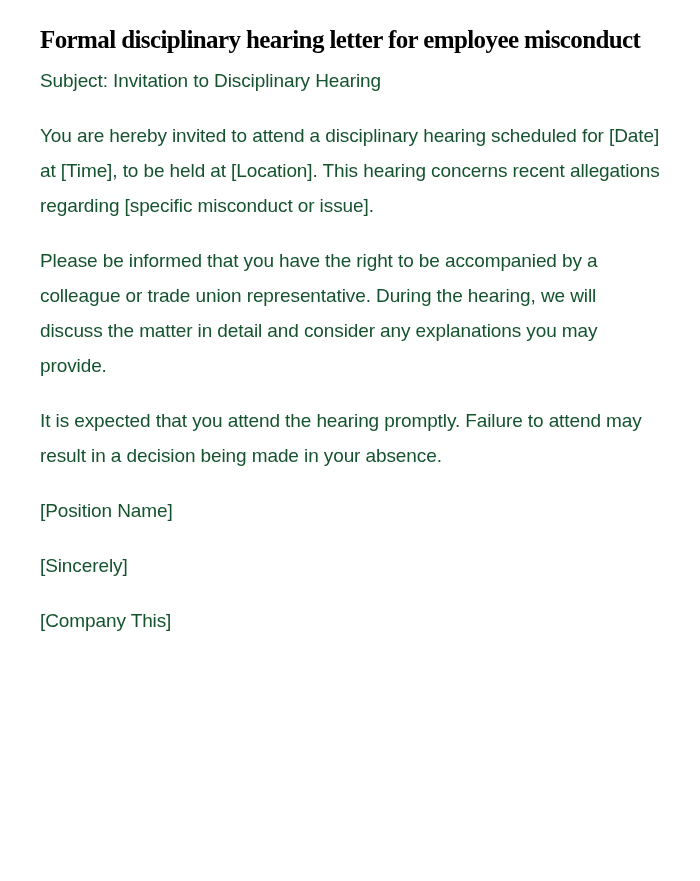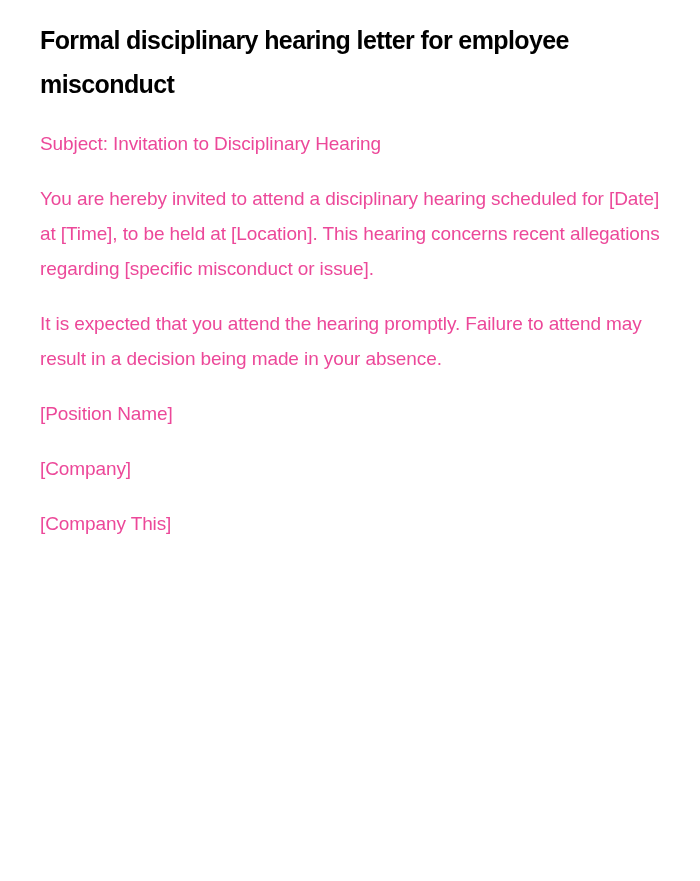--- a/index.html
+++ b/index.html
@@ -12,40 +12,41 @@
       height: 881px;
       overflow: hidden;
       color: #111111;
       font-family: "Liberation Sans", sans-serif;
     }
     .page {
       padding: 18px 40px 0 40px;
       width: 620px;
     }
     .title {
-      font-family: Liberation Sans, sans-serif;
+      font-family: Liberation Serif, serif;
       font-weight: bold;
       font-size: 25px;
       line-height: 44px;
-      margin: 0 0 20px 0;
+      margin: 0 0 1px 0;
       letter-spacing: -0.6px;
       color: #000000;
     }
     .p {
       font-size: 19px;
       line-height: 35px;
       margin: 0 0 20px 0;
       letter-spacing: -0.1px;
-      color: #ec4899;
+      color: #14532d;
     }
   </style>
 </head>
 <body>
 
 <div class="page">
   <h1 class="title">Formal disciplinary hearing letter for employee misconduct</h1>
   <p class="p">Subject: Invitation to Disciplinary Hearing</p>
   <p class="p">You are hereby invited to attend a disciplinary hearing scheduled for [Date] at [Time], to be held at [Location]. This hearing concerns recent allegations regarding [specific misconduct or issue].</p>
+  <p class="p">Please be informed that you have the right to be accompanied by a colleague or trade union representative. During the hearing, we will discuss the matter in detail and consider any explanations you may provide.</p>
   <p class="p">It is expected that you attend the hearing promptly. Failure to attend may result in a decision being made in your absence.</p>
   <p class="p">[Position Name]</p>
-  <p class="p">[Company]</p>
+  <p class="p">[Sincerely]</p>
   <p class="p">[Company This]</p>
 </div>
 
 </body></html>

